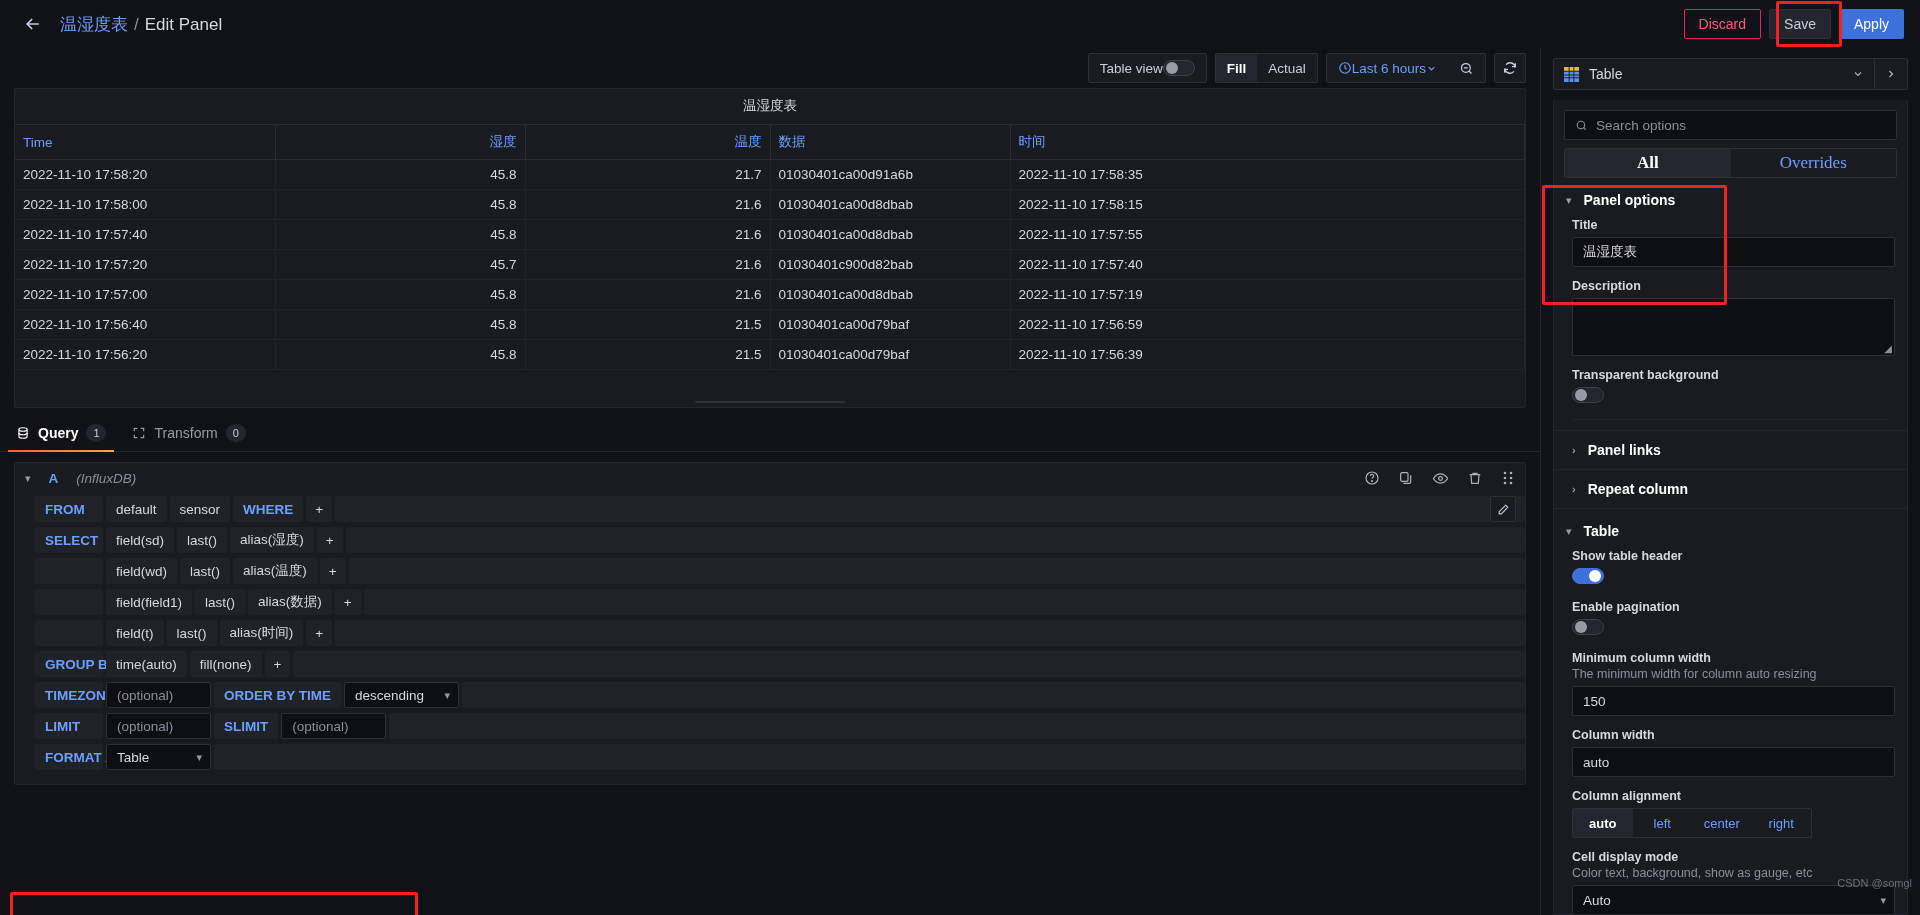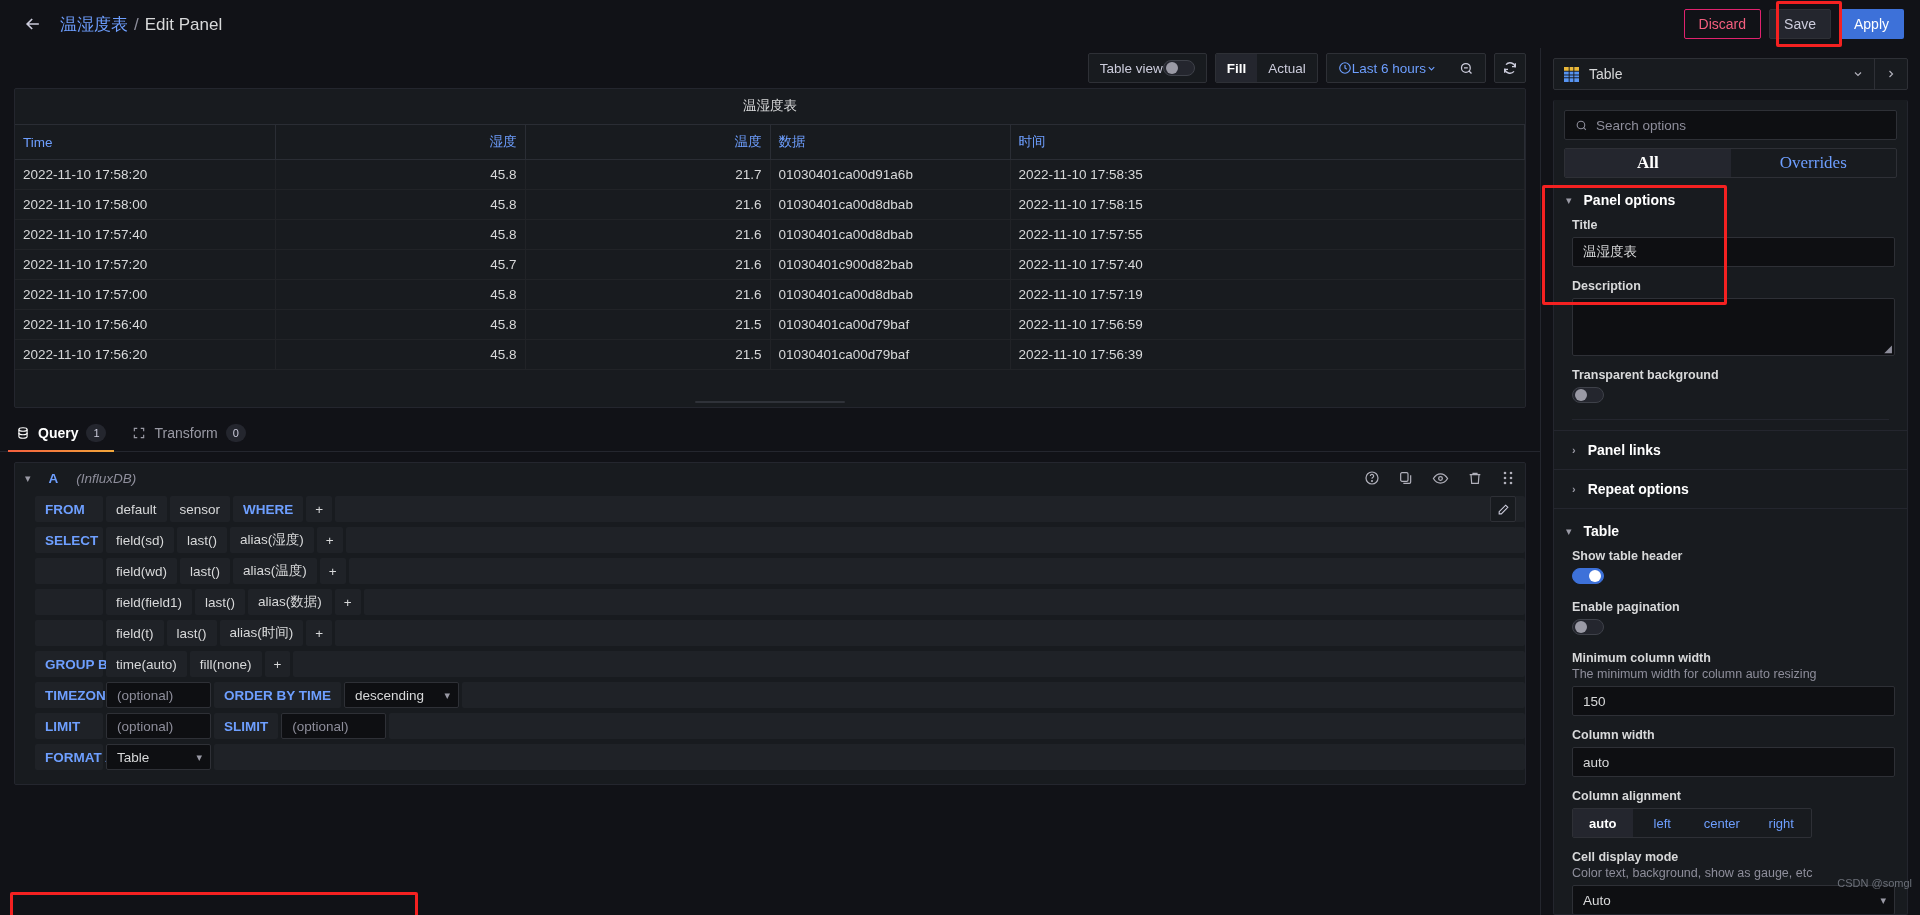--- a/index.html
+++ b/index.html
@@ -480,21 +480,21 @@
           </div>
 
           <div class="divider"></div>
 
           <div class="sub-row">
             <span class="chev">›</span>
             <span>Panel links</span>
           </div>
           <div class="sub-row">
             <span class="chev">›</span>
-            <span>Repeat options</span>
+            <span>Repeat column</span>
           </div>
 
           <div class="sec-head" style="border-top:1px solid #24262e">
             <span class="chev">▾</span>
             <span>Table</span>
           </div>
 
           <div class="opt">
             <div class="opt-label">Show table header</div>
             <span class="toggle on"><span class="knob"></span></span>

